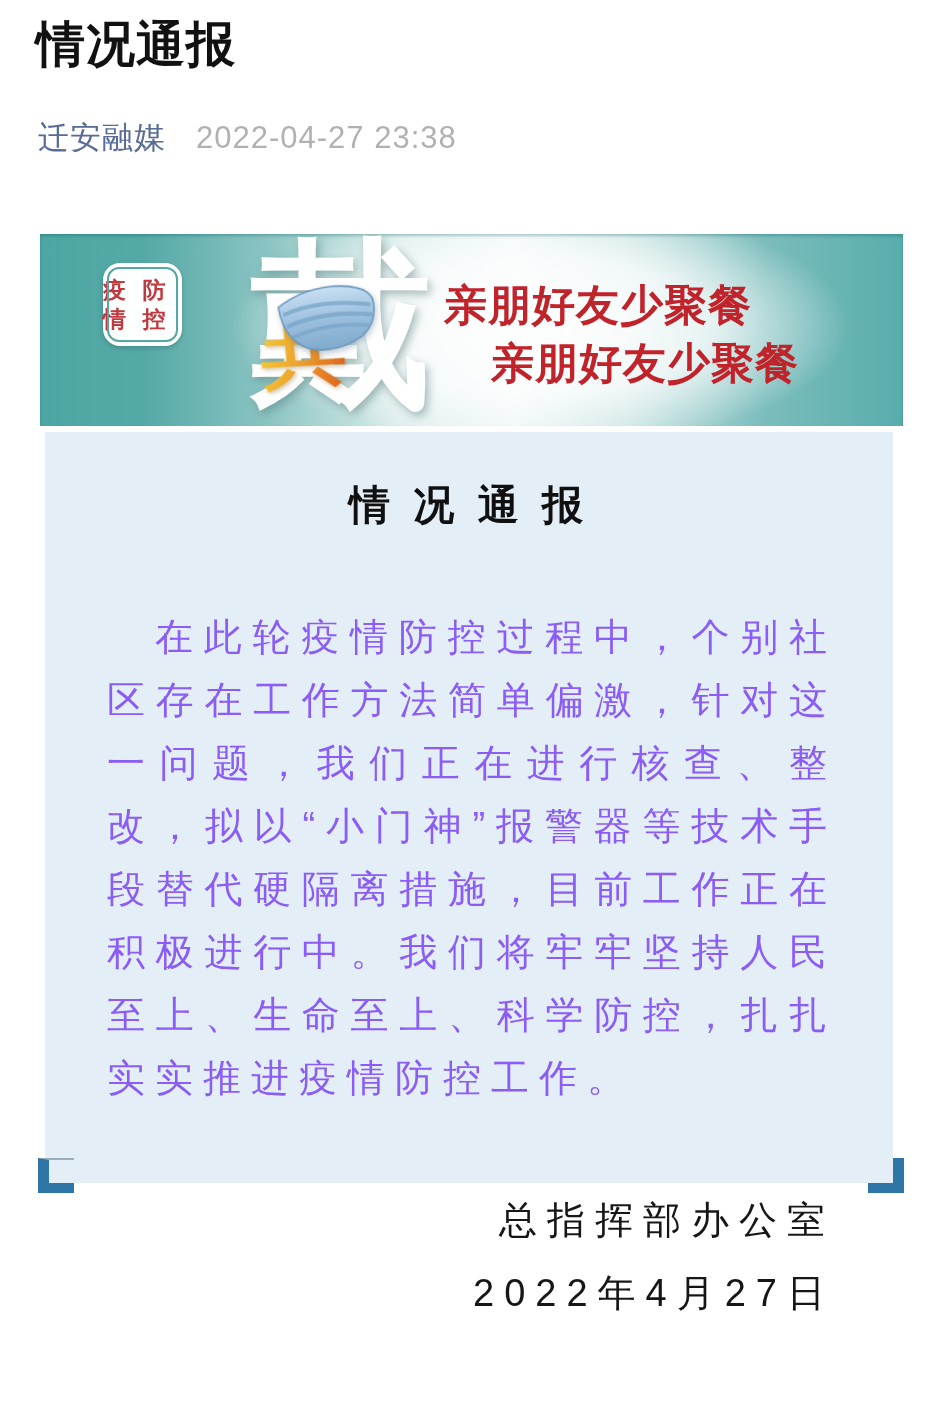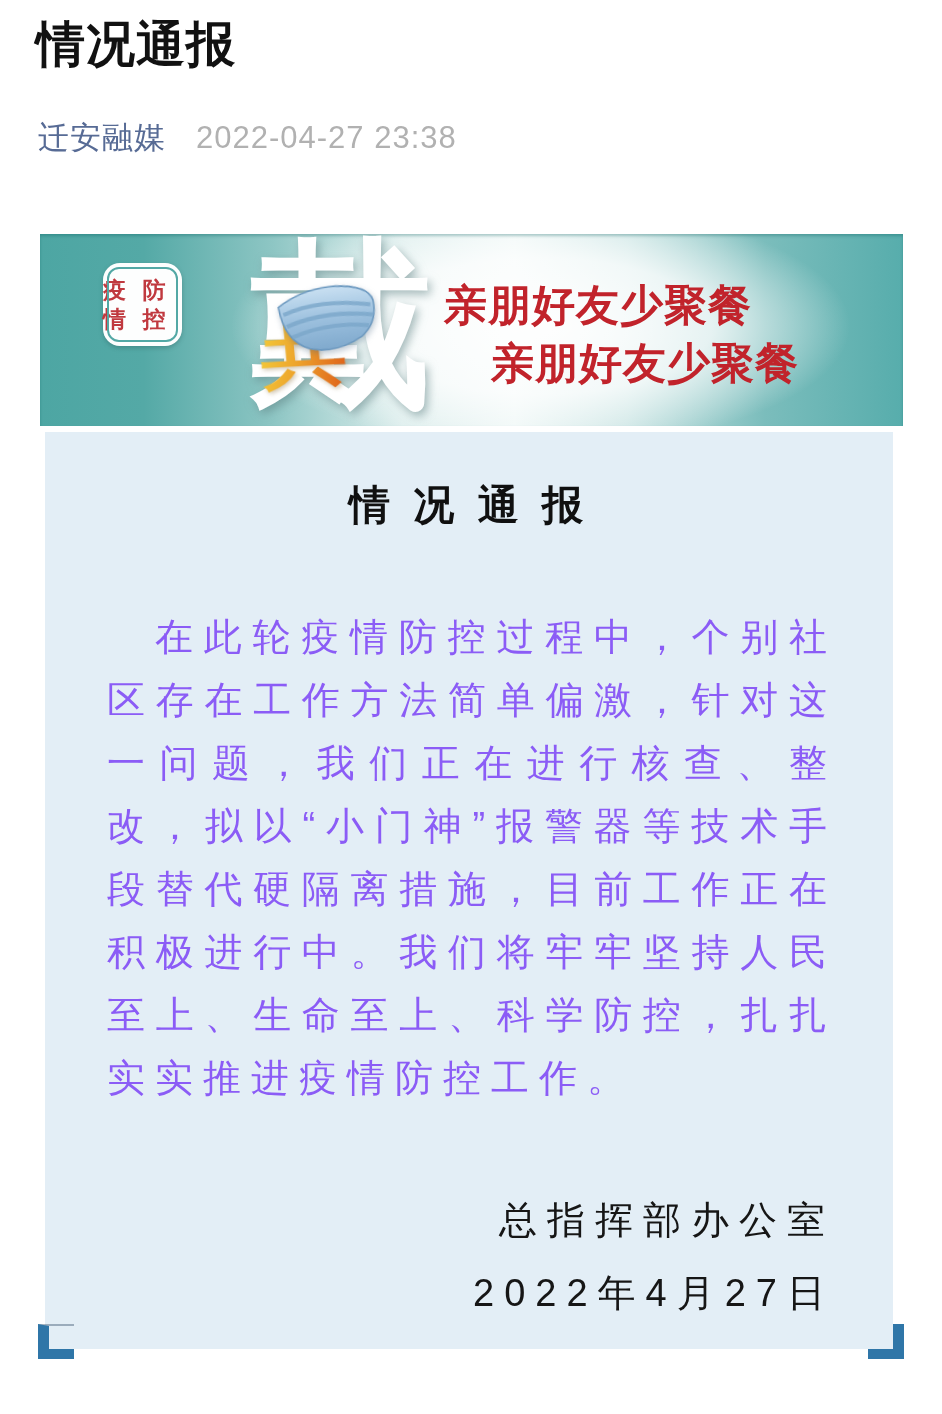--- a/index.html
+++ b/index.html
@@ -90,21 +90,21 @@
   .slogan div {
     font-size: 43px; line-height: 58px; font-weight: 700;
     color: #c1232b; letter-spacing: 1px; white-space: nowrap;
   }
   .slogan .indent { padding-left: 47px; }
 
   
   .panel {
     position: relative;
     margin: 6px 0 0 45px;
-    width: 848px; height: 917px;
+    width: 848px; height: 751px;
     background: #e3eef6;
   }
   .panel-title {
     padding-top: 50px;
     text-align: center;
     font-size: 41px; line-height: 46px; font-weight: 700;
     color: #101010; letter-spacing: 6px;
     white-space: pre;
   }
   .notice-body {

